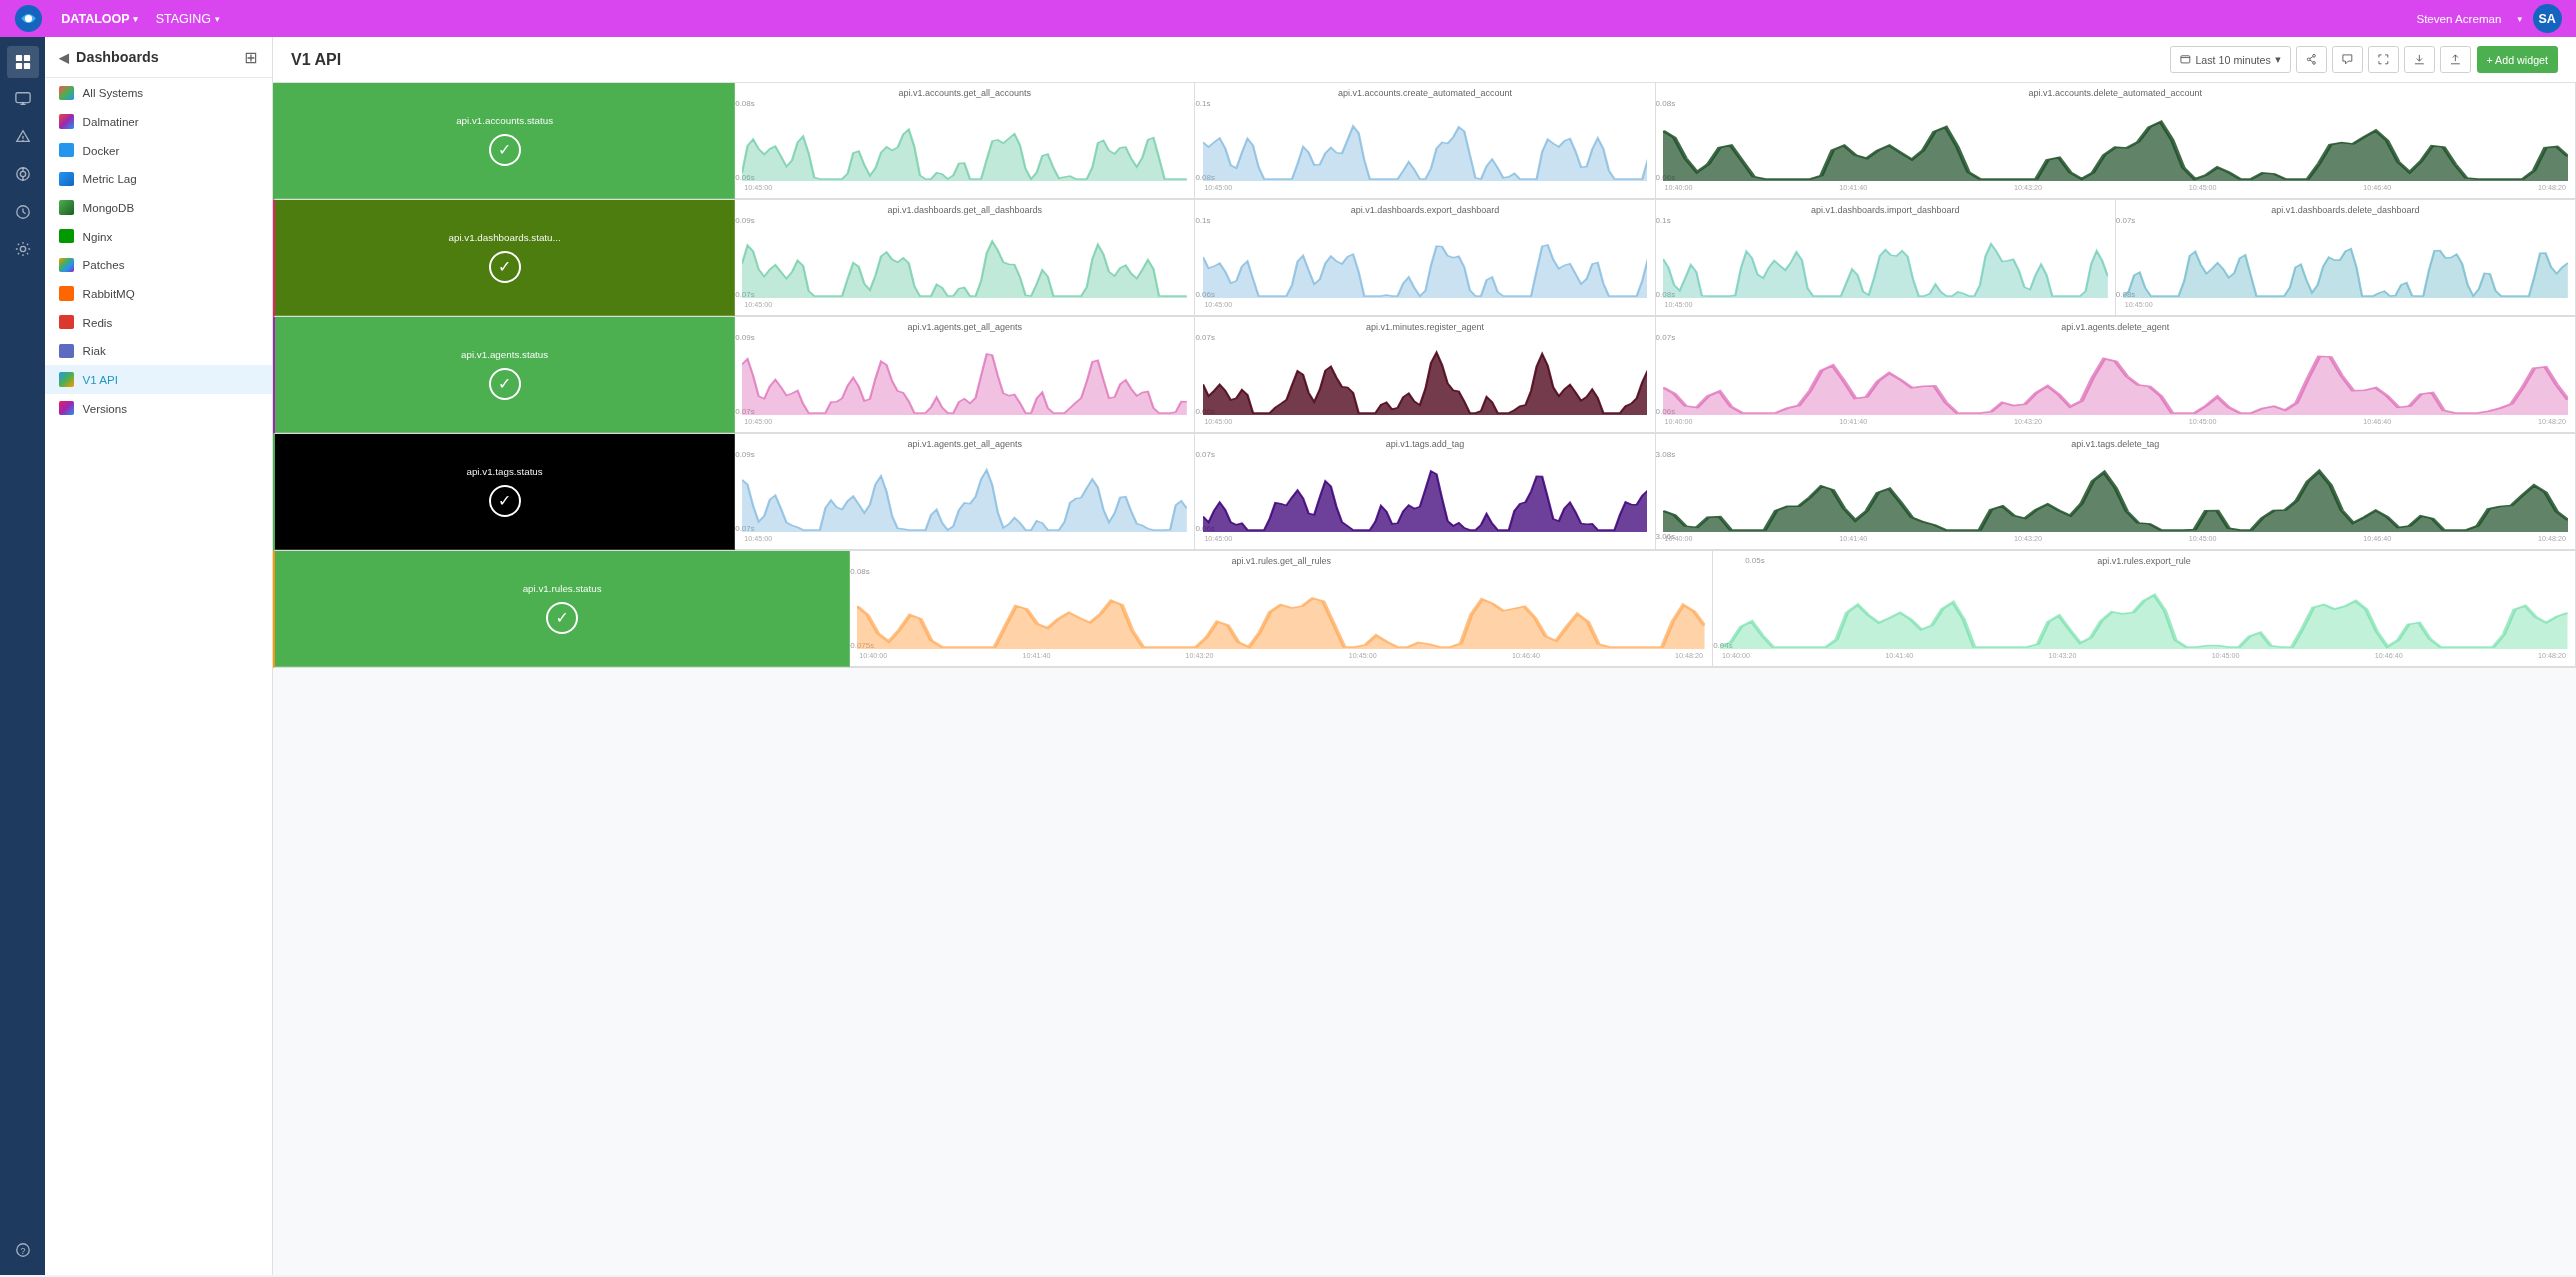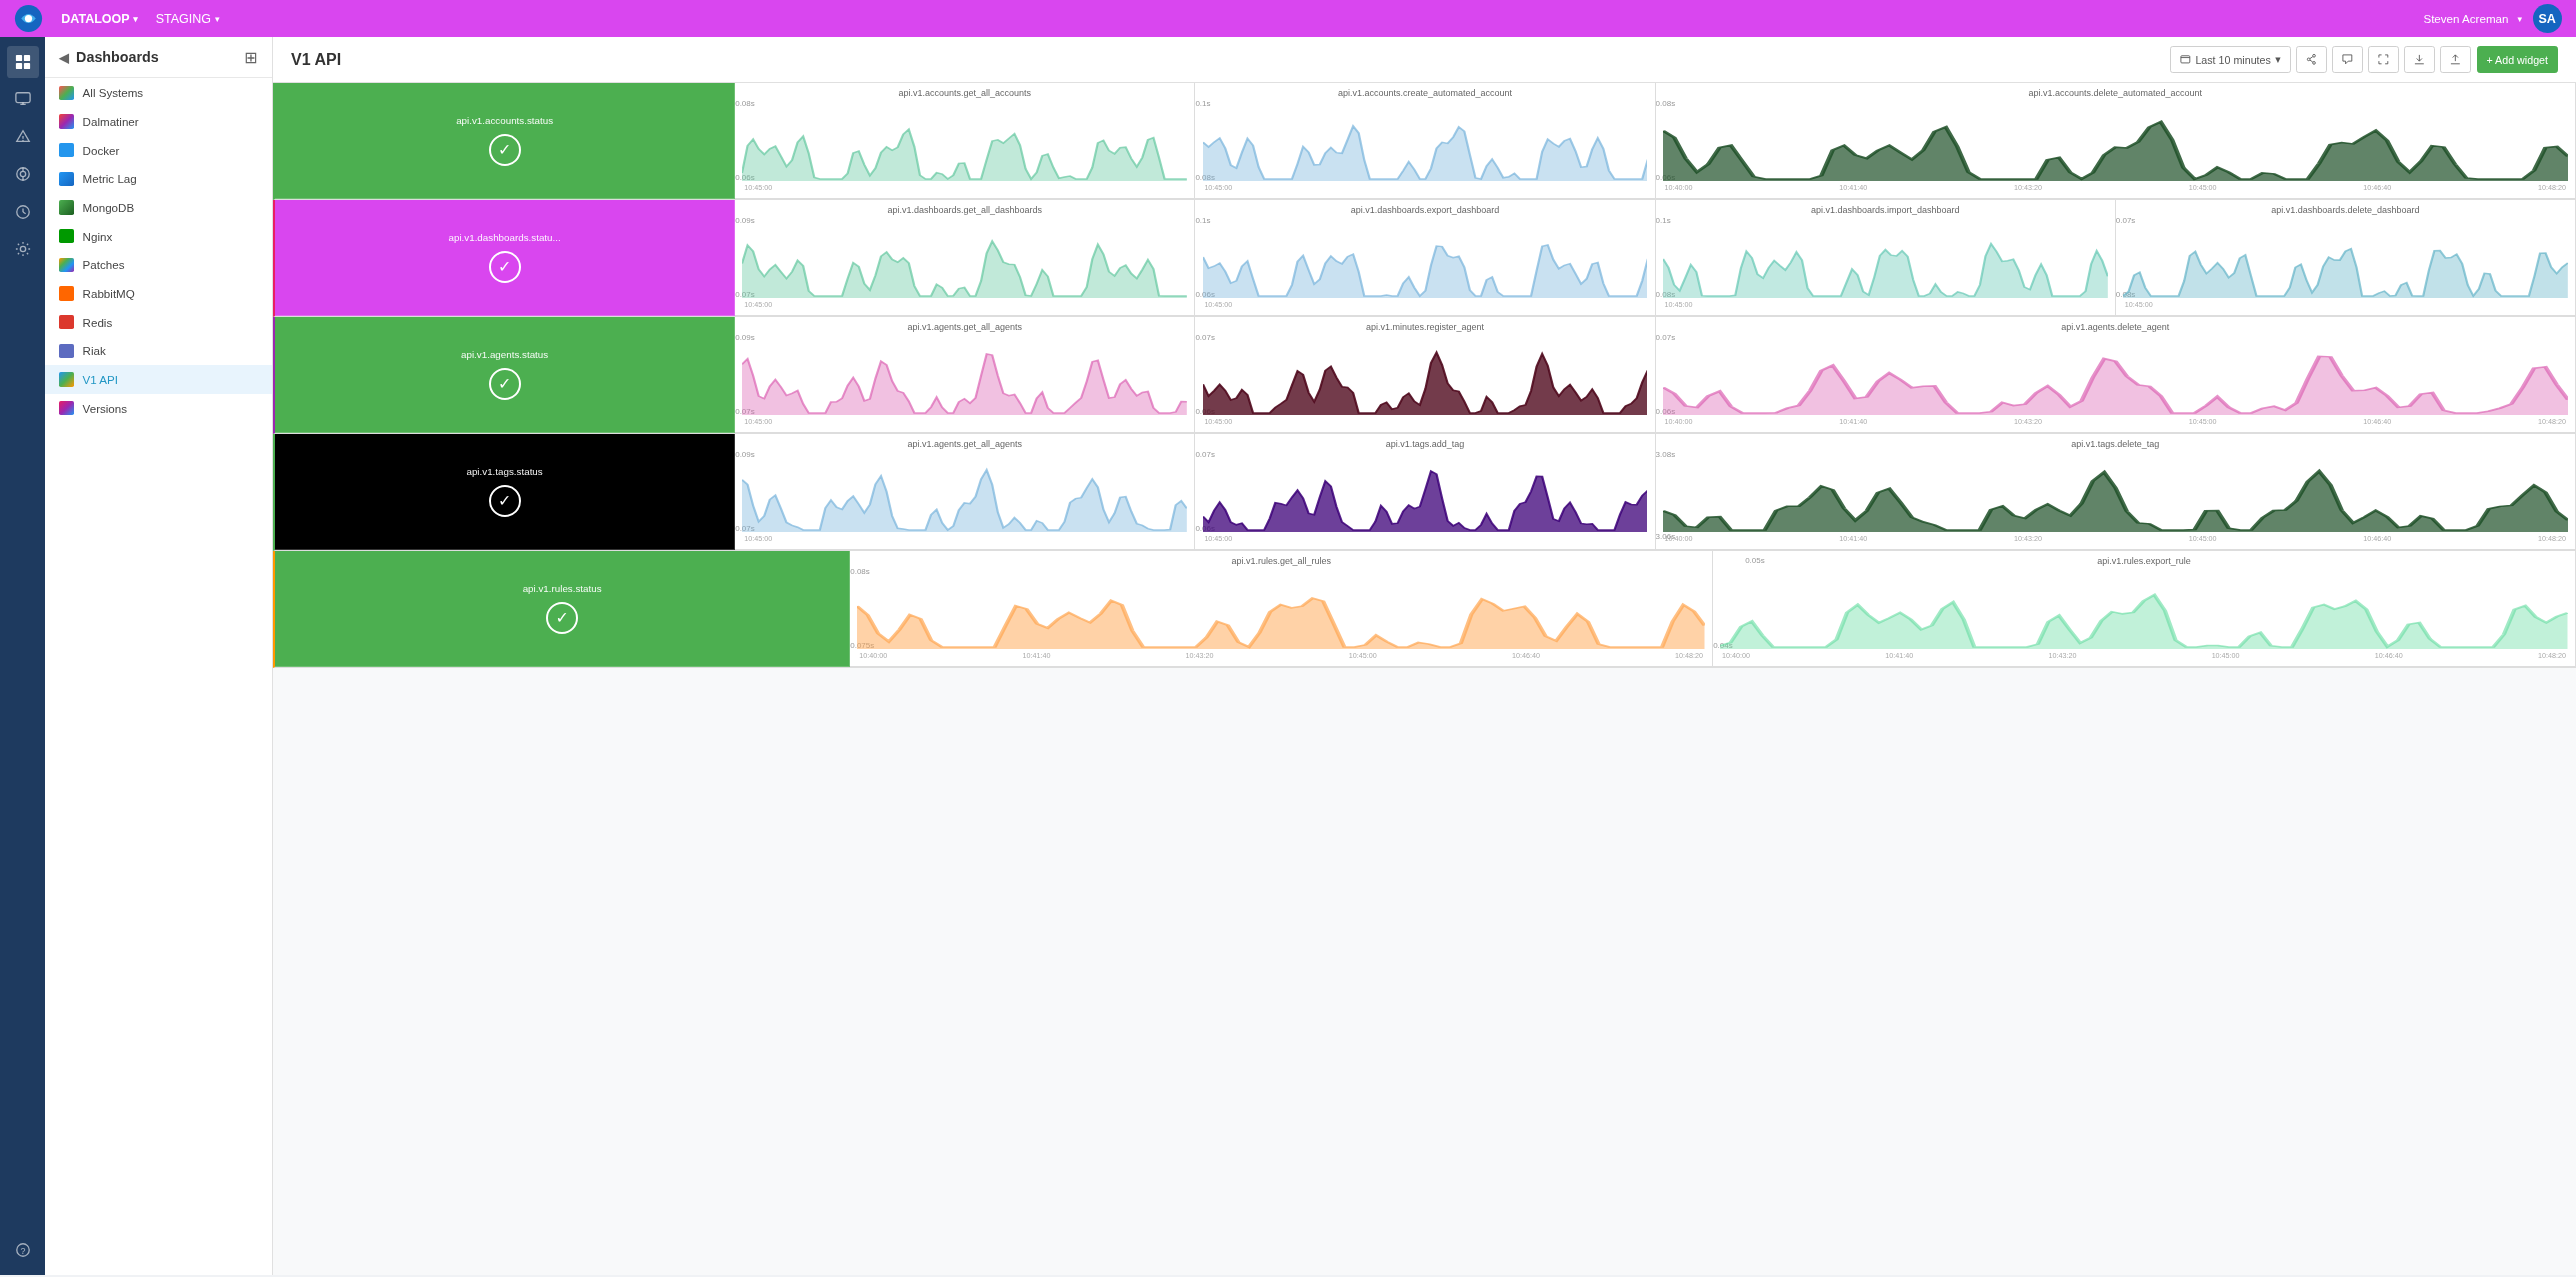--- a/index.html
+++ b/index.html
@@ -14,21 +14,21 @@
       padding: 0 14.3px;
       color: white;
       justify-content: space-between;
       flex-shrink: 0;
     }
     .topnav-left { display: flex; align-items: center; gap: 18px; }
     .topnav-logo { width: 29px; height: 29px; }
     .topnav-brand { display: flex; align-items: center; gap: 3.6px; font-weight: 600; font-size: 12.5px; cursor: pointer; }
     .topnav-env { display: flex; align-items: center; gap: 4px; font-size: 12.5px; cursor: pointer; }
     .topnav-right { display: flex; align-items: center; gap: 10.7px; }
-    .topnav-user { font-size: 11.6px; cursor: pointer; display: flex; align-items: center; gap: 9px; }
+    .topnav-user { font-size: 11.6px; cursor: pointer; display: flex; align-items: center; gap: 16px; }
     .chevron { font-size: 9px; }
 
     
     .app { display: flex; height: calc(100vh - 39px); }
 
     
     .icon-sidebar {
       width: 45px;
       background: #1e3a5f;
       display: flex;
@@ -486,21 +486,21 @@
               <span>10:40:00</span>
               <span>10:41:40</span>
               <span>10:43:20</span>
               <span>10:45:00</span>
               <span>10:46:40</span>
               <span>10:48:20</span>
             </div>
           </div>
         </div>
         <div style="display: grid; border-bottom: 0.9px solid rgb(221, 221, 221); border-left: 2.7px solid rgb(233, 30, 99); grid-template-columns: 1fr 1fr 1fr 1fr 1fr;">
-          <div class="status-cell" style="background: #d946ef;">
+          <div class="status-cell" style="background: #4d7c0f;">
             <div class="status-cell-label">api.v1.dashboards.statu...</div>
             <div class="status-checkmark">✓</div>
           </div>
           <div class="chart-cell">
             <div class="chart-title">api.v1.dashboards.get_all_dashboards</div>
             <div class="chart-y-label" style="top: 16px;">0.09s</div>
             <div class="chart-y-label" style="bottom: 16px;">0.07s</div>
             <div class="chart-area"><svg viewBox="0 0 300 80" preserveAspectRatio="none">
                 <polygon points="0,80 0,45.97369309244149 3.75,27.852843799328085 7.5,33.878574244448274 11.25,51.690952549882 15,58.7641531805554 18.75,51.798577772207516 22.5,47.22509861289329 26.25,54.15697847501967 30,60.77892720553984 33.75,54.12964590972596 37.5,42.967432360266265 41.25,48.186656702011405 45,73.06135551419374 48.75,78 52.5,78 56.25,78 60,78 63.75,78 67.5,78 71.25,60.9273154357264 75,45.12048345392731 78.75,49.037797096027084 82.5,65.94066473823844 86.25,72.07794279572299 90,57.65603943720923 93.75,38.864099734197296 97.5,34.59959285303915 101.25,41.88906903749131 105,44.58593264515133 108.75,40.52085344357869 112.5,45.57569643007962 116.25,68.12256512826704 120,78 123.75,78 127.5,78 131.25,66.56445372055767 135,69.78496929559321 138.75,78 142.5,77.80615873984459 146.25,70.75289743237254 150,69.54945905531164 153.75,78 157.5,78 161.25,63.18843610894317 165,35.70889694218647 168.75,23.91721402074998 172.5,32.76921238306892 176.25,44.68741274769009 180,46.57893842494778 183.75,47.02075885851705 187.5,59.33028779510383 191.25,77.26216203485254 195,78 198.75,66.02779074014833 202.5,52.20357151651599 206.25,58.66715740794482 210,78 213.75,78 217.5,78 221.25,78 225,78 228.75,78 232.5,69.25512548424136 236.25,41.59118379198554 240,27.17192755123334 243.75,36.72002000427808 247.5,54.06996186827188 251.25,58.25935721471892 255,50.3630869848623 258.75,47.67923108653133 262.5,55.80371028479339 266.25,60.67118820598331 270,51.993047144993454 273.75,42.24921055552416 277.5,51.35136946016963 281.25,77.82164889438822 285,78 288.75,78 292.5,78 296.25,78 300,78 300,80" fill="rgba(100,200,160,0.4)"></polygon>
                 <polyline points="0,45.97369309244149 3.75,27.852843799328085 7.5,33.878574244448274 11.25,51.690952549882 15,58.7641531805554 18.75,51.798577772207516 22.5,47.22509861289329 26.25,54.15697847501967 30,60.77892720553984 33.75,54.12964590972596 37.5,42.967432360266265 41.25,48.186656702011405 45,73.06135551419374 48.75,78 52.5,78 56.25,78 60,78 63.75,78 67.5,78 71.25,60.9273154357264 75,45.12048345392731 78.75,49.037797096027084 82.5,65.94066473823844 86.25,72.07794279572299 90,57.65603943720923 93.75,38.864099734197296 97.5,34.59959285303915 101.25,41.88906903749131 105,44.58593264515133 108.75,40.52085344357869 112.5,45.57569643007962 116.25,68.12256512826704 120,78 123.75,78 127.5,78 131.25,66.56445372055767 135,69.78496929559321 138.75,78 142.5,77.80615873984459 146.25,70.75289743237254 150,69.54945905531164 153.75,78 157.5,78 161.25,63.18843610894317 165,35.70889694218647 168.75,23.91721402074998 172.5,32.76921238306892 176.25,44.68741274769009 180,46.57893842494778 183.75,47.02075885851705 187.5,59.33028779510383 191.25,77.26216203485254 195,78 198.75,66.02779074014833 202.5,52.20357151651599 206.25,58.66715740794482 210,78 213.75,78 217.5,78 221.25,78 225,78 228.75,78 232.5,69.25512548424136 236.25,41.59118379198554 240,27.17192755123334 243.75,36.72002000427808 247.5,54.06996186827188 251.25,58.25935721471892 255,50.3630869848623 258.75,47.67923108653133 262.5,55.80371028479339 266.25,60.67118820598331 270,51.993047144993454 273.75,42.24921055552416 277.5,51.35136946016963 281.25,77.82164889438822 285,78 288.75,78 292.5,78 296.25,78 300,78" fill="none" stroke="rgba(100,200,160,0.7)" stroke-width="1.5"></polyline>

